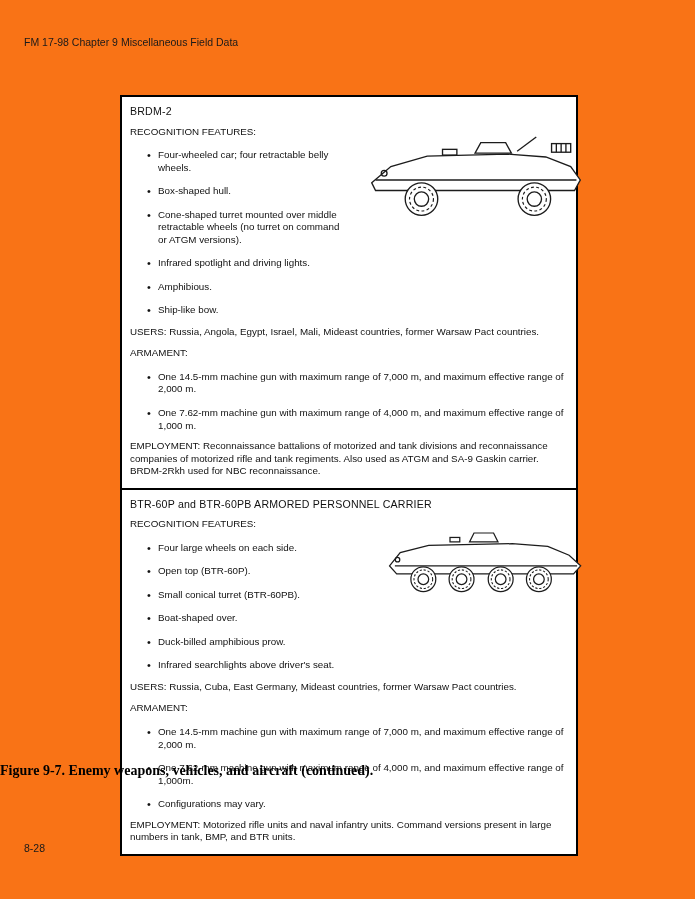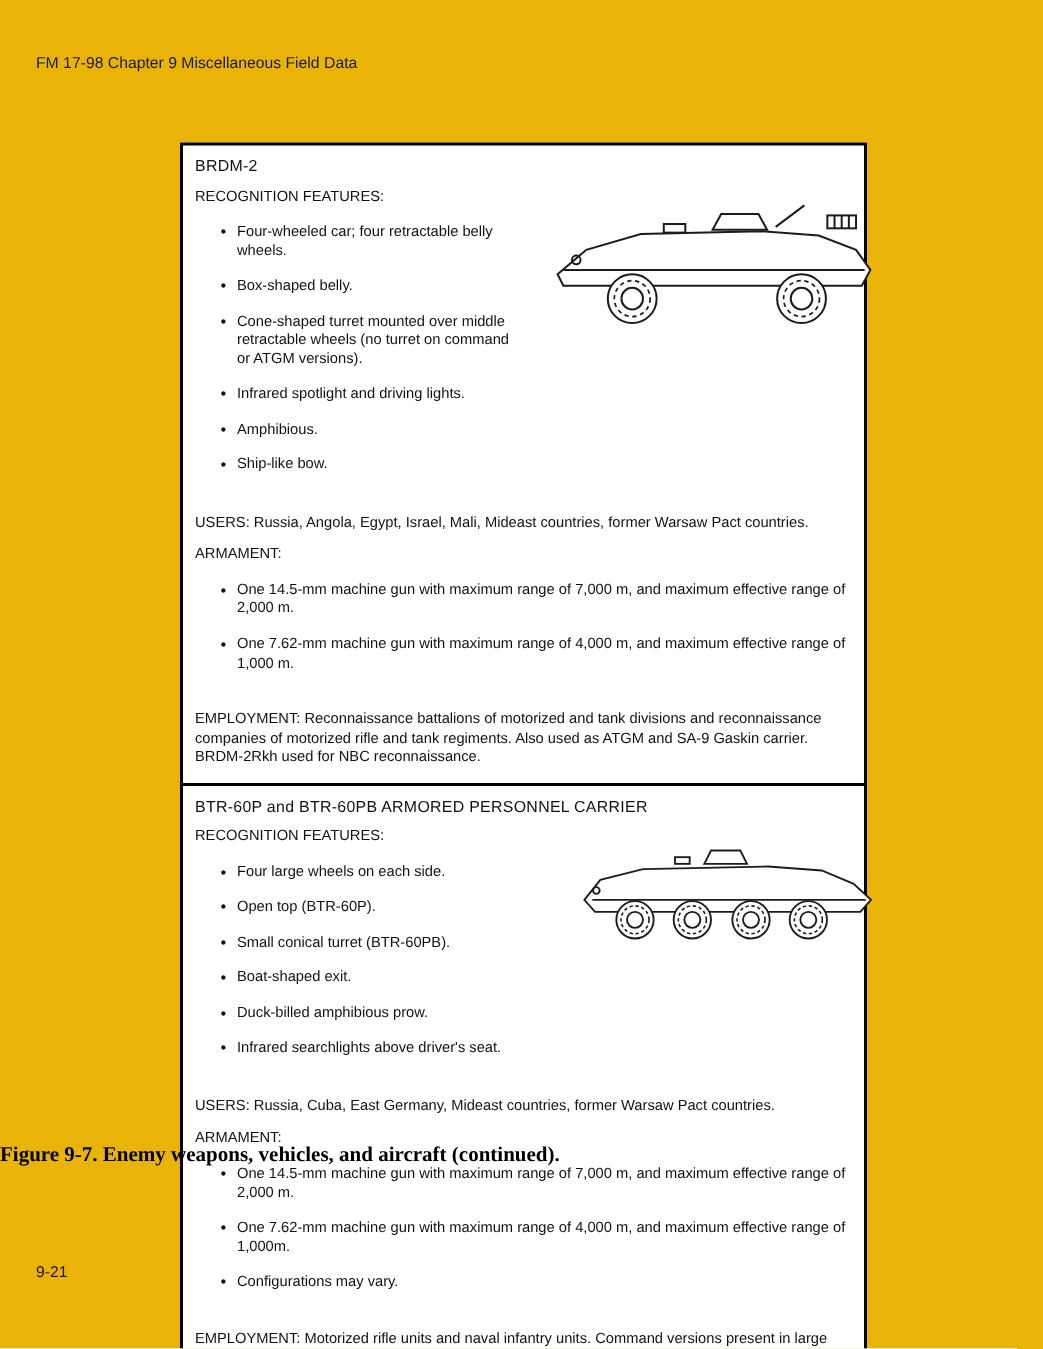--- a/index.html
+++ b/index.html
@@ -5,21 +5,21 @@
   * { margin: 0; padding: 0; box-sizing: border-box; }
   html, body { background: #ffffff; }
   body {
     font-family: "Liberation Sans", "DejaVu Sans", sans-serif;
     color: #111111;
   }
   .page {
     position: relative;
     width: 695px;
     height: 899px;
-    background: #eab308;
+    background: #f97316;
     overflow: hidden;
   }
   .page-header {
     position: absolute;
     left: 24px;
     top: 36px;
     font-size: 10.5px;
     color: #1a1a1a;
   }
   .content-box {
@@ -69,21 +69,21 @@
     margin-top: 11px;
   }
   ul.feature-list li::before, ul.armament-list li::before {
     content: "\2022";
     position: absolute;
     left: 1px;
     top: -1px;
     font-size: 11px;
   }
   .para {
-    margin-top: 25px;
+    margin-top: 8px;
   }
   .armament-block { margin-top: 9px; }
   .divider {
     border-top: 2px solid #000000;
     height: 0;
   }
   .figure-caption {
     position: absolute;
     left: 0;
     top: 763px;
@@ -114,21 +114,21 @@
   <div class="content-box">
 
     <section class="vehicle-section">
       <h2 class="vehicle-title">BRDM-2</h2>
 
       <div class="rec-row">
         <div class="rec-col">
           <div class="section-label">RECOGNITION FEATURES:</div>
           <ul class="feature-list">
             <li>Four-wheeled car; four retractable belly wheels.</li>
-            <li>Box-shaped belly.</li>
+            <li>Box-shaped hull.</li>
             <li>Cone-shaped turret mounted over middle retractable wheels (no turret on command or ATGM versions).</li>
             <li>Infrared spotlight and driving lights.</li>
             <li>Amphibious.</li>
             <li>Ship-like bow.</li>
           </ul>
         </div>
         <div class="illustration">
           <svg width="220" height="102" viewBox="0 0 230 102">
 
             <line class="line-art" x1="158" y1="22" x2="178" y2="7"></line>
@@ -173,21 +173,21 @@
     <section class="vehicle-section">
       <h2 class="vehicle-title">BTR-60P and BTR-60PB ARMORED PERSONNEL CARRIER</h2>
 
       <div class="rec-row">
         <div class="rec-col wide">
           <div class="section-label">RECOGNITION FEATURES:</div>
           <ul class="feature-list">
             <li>Four large wheels on each side.</li>
             <li>Open top (BTR-60P).</li>
             <li>Small conical turret (BTR-60PB).</li>
-            <li>Boat-shaped exit.</li>
+            <li>Boat-shaped over.</li>
             <li>Duck-billed amphibious prow.</li>
             <li>Infrared searchlights above driver's seat.</li>
           </ul>
         </div>
         <div class="illustration">
           <svg width="200" height="82" viewBox="0 0 225 85">
 
             <polygon class="line-art-fill" points="99,11 121,11 126,21 94,21"></polygon>
             <rect class="line-art" x="72" y="16" width="11" height="5"></rect>
 
@@ -222,15 +222,15 @@
         </ul>
       </div>
 
       <p class="para">EMPLOYMENT:  Motorized rifle units and naval infantry units.  Command versions present in large numbers in tank, BMP, and BTR units.</p>
     </section>
 
   </div>
 
   <div class="figure-caption">Figure 9-7. Enemy weapons, vehicles, and aircraft (continued).</div>
 
-  <div class="page-footer">9-21</div>
+  <div class="page-footer">8-28</div>
 
 </div>
 
 </body></html>

